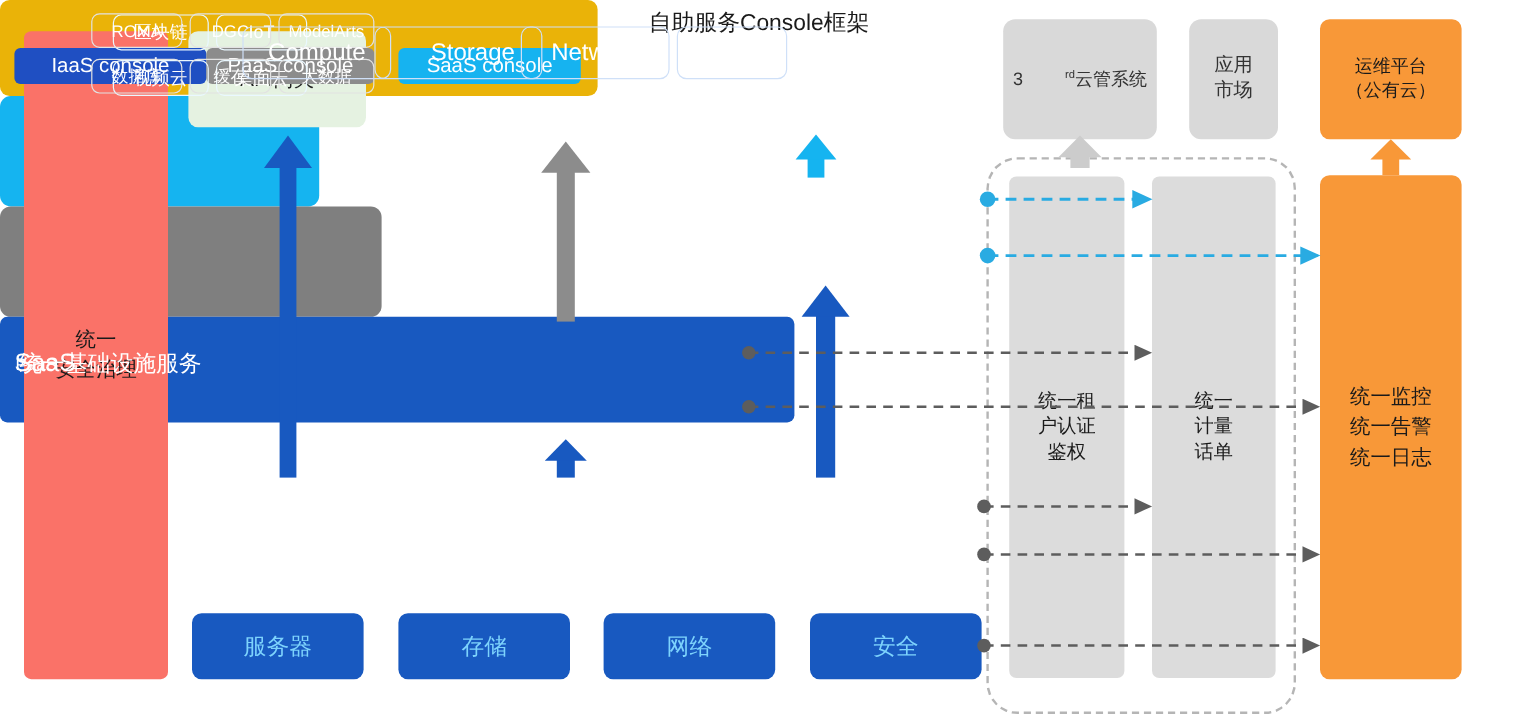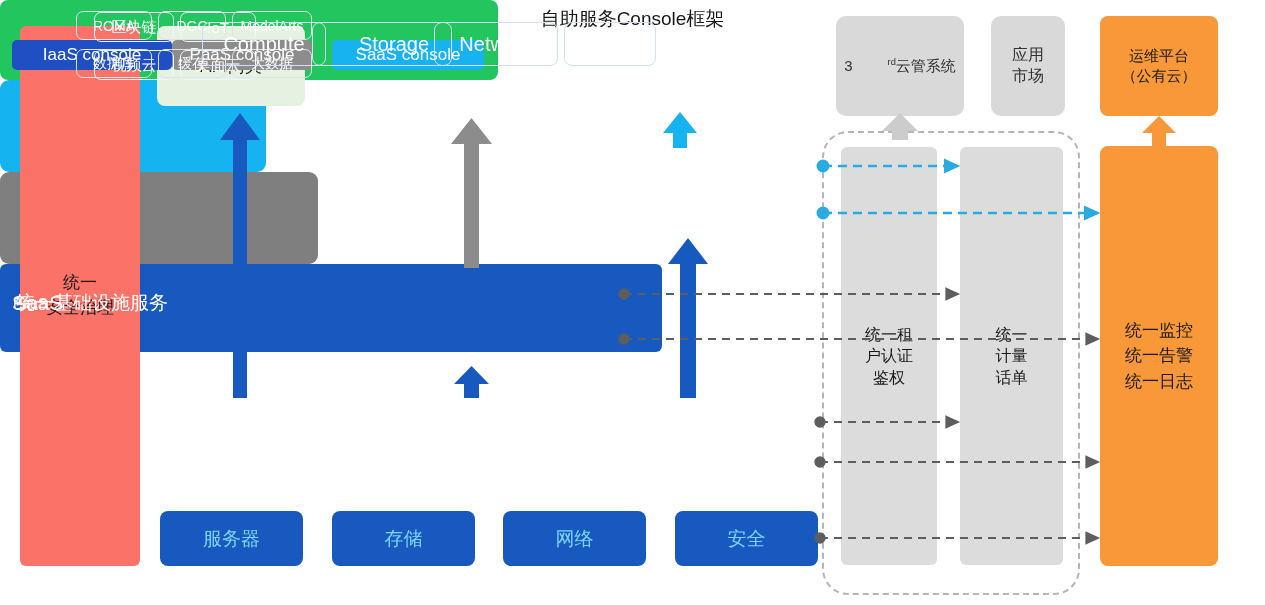--- a/index.html
+++ b/index.html
@@ -4,21 +4,21 @@
 <style>
   html,body{margin:0;padding:0;background:#ffffff;}
   body{font-family:"Liberation Sans","DejaVu Sans",sans-serif;}
   #canvas{position:relative;width:1265px;height:605px;background:#fff;overflow:hidden;}
   .box{position:absolute;box-sizing:border-box;display:flex;align-items:center;justify-content:center;text-align:center;}
 
   
   #security-panel{left:20px;top:26px;width:120px;height:540px;background:#fa7268;border-radius:6px;color:#1a1a1a;font-size:17px;line-height:1.45;}
   #apigw{left:157px;top:26px;width:148px;height:80px;background:#e5f2e1;border-radius:8px;color:#222;font-size:17px;}
 
-  #console-frame{left:322px;top:26px;width:498px;height:80px;background:#22c55e;border-radius:8px;display:block;}
+  #console-frame{left:322px;top:26px;width:498px;height:80px;background:#eab308;border-radius:8px;display:block;}
   #console-title{position:absolute;left:0;right:0;top:6px;text-align:center;color:#1a1a1a;font-size:19px;}
   .console-chip{position:absolute;top:40px;height:30px;border-radius:5px;display:flex;align-items:center;justify-content:center;color:#fff;font-size:17px;}
   #chip-iaas{left:12px;width:160px;background:#1f4fc2;}
   #chip-paas{left:172px;width:140px;background:#8c8c8c;}
   #chip-saas{left:332px;width:152px;background:#16b3f0;}
 
   #cloudmgmt{left:836px;top:16px;width:128px;height:100px;background:#d9d9d9;border-radius:10px;color:#333;font-size:15px;}
   #appmarket{left:991px;top:16px;width:74px;height:100px;background:#d9d9d9;border-radius:10px;color:#333;font-size:16px;line-height:1.3;}
   #opsplatform{left:1100px;top:16px;width:118px;height:100px;background:#f89838;border-radius:8px;color:#1a1a1a;font-size:15px;line-height:1.35;}
 

